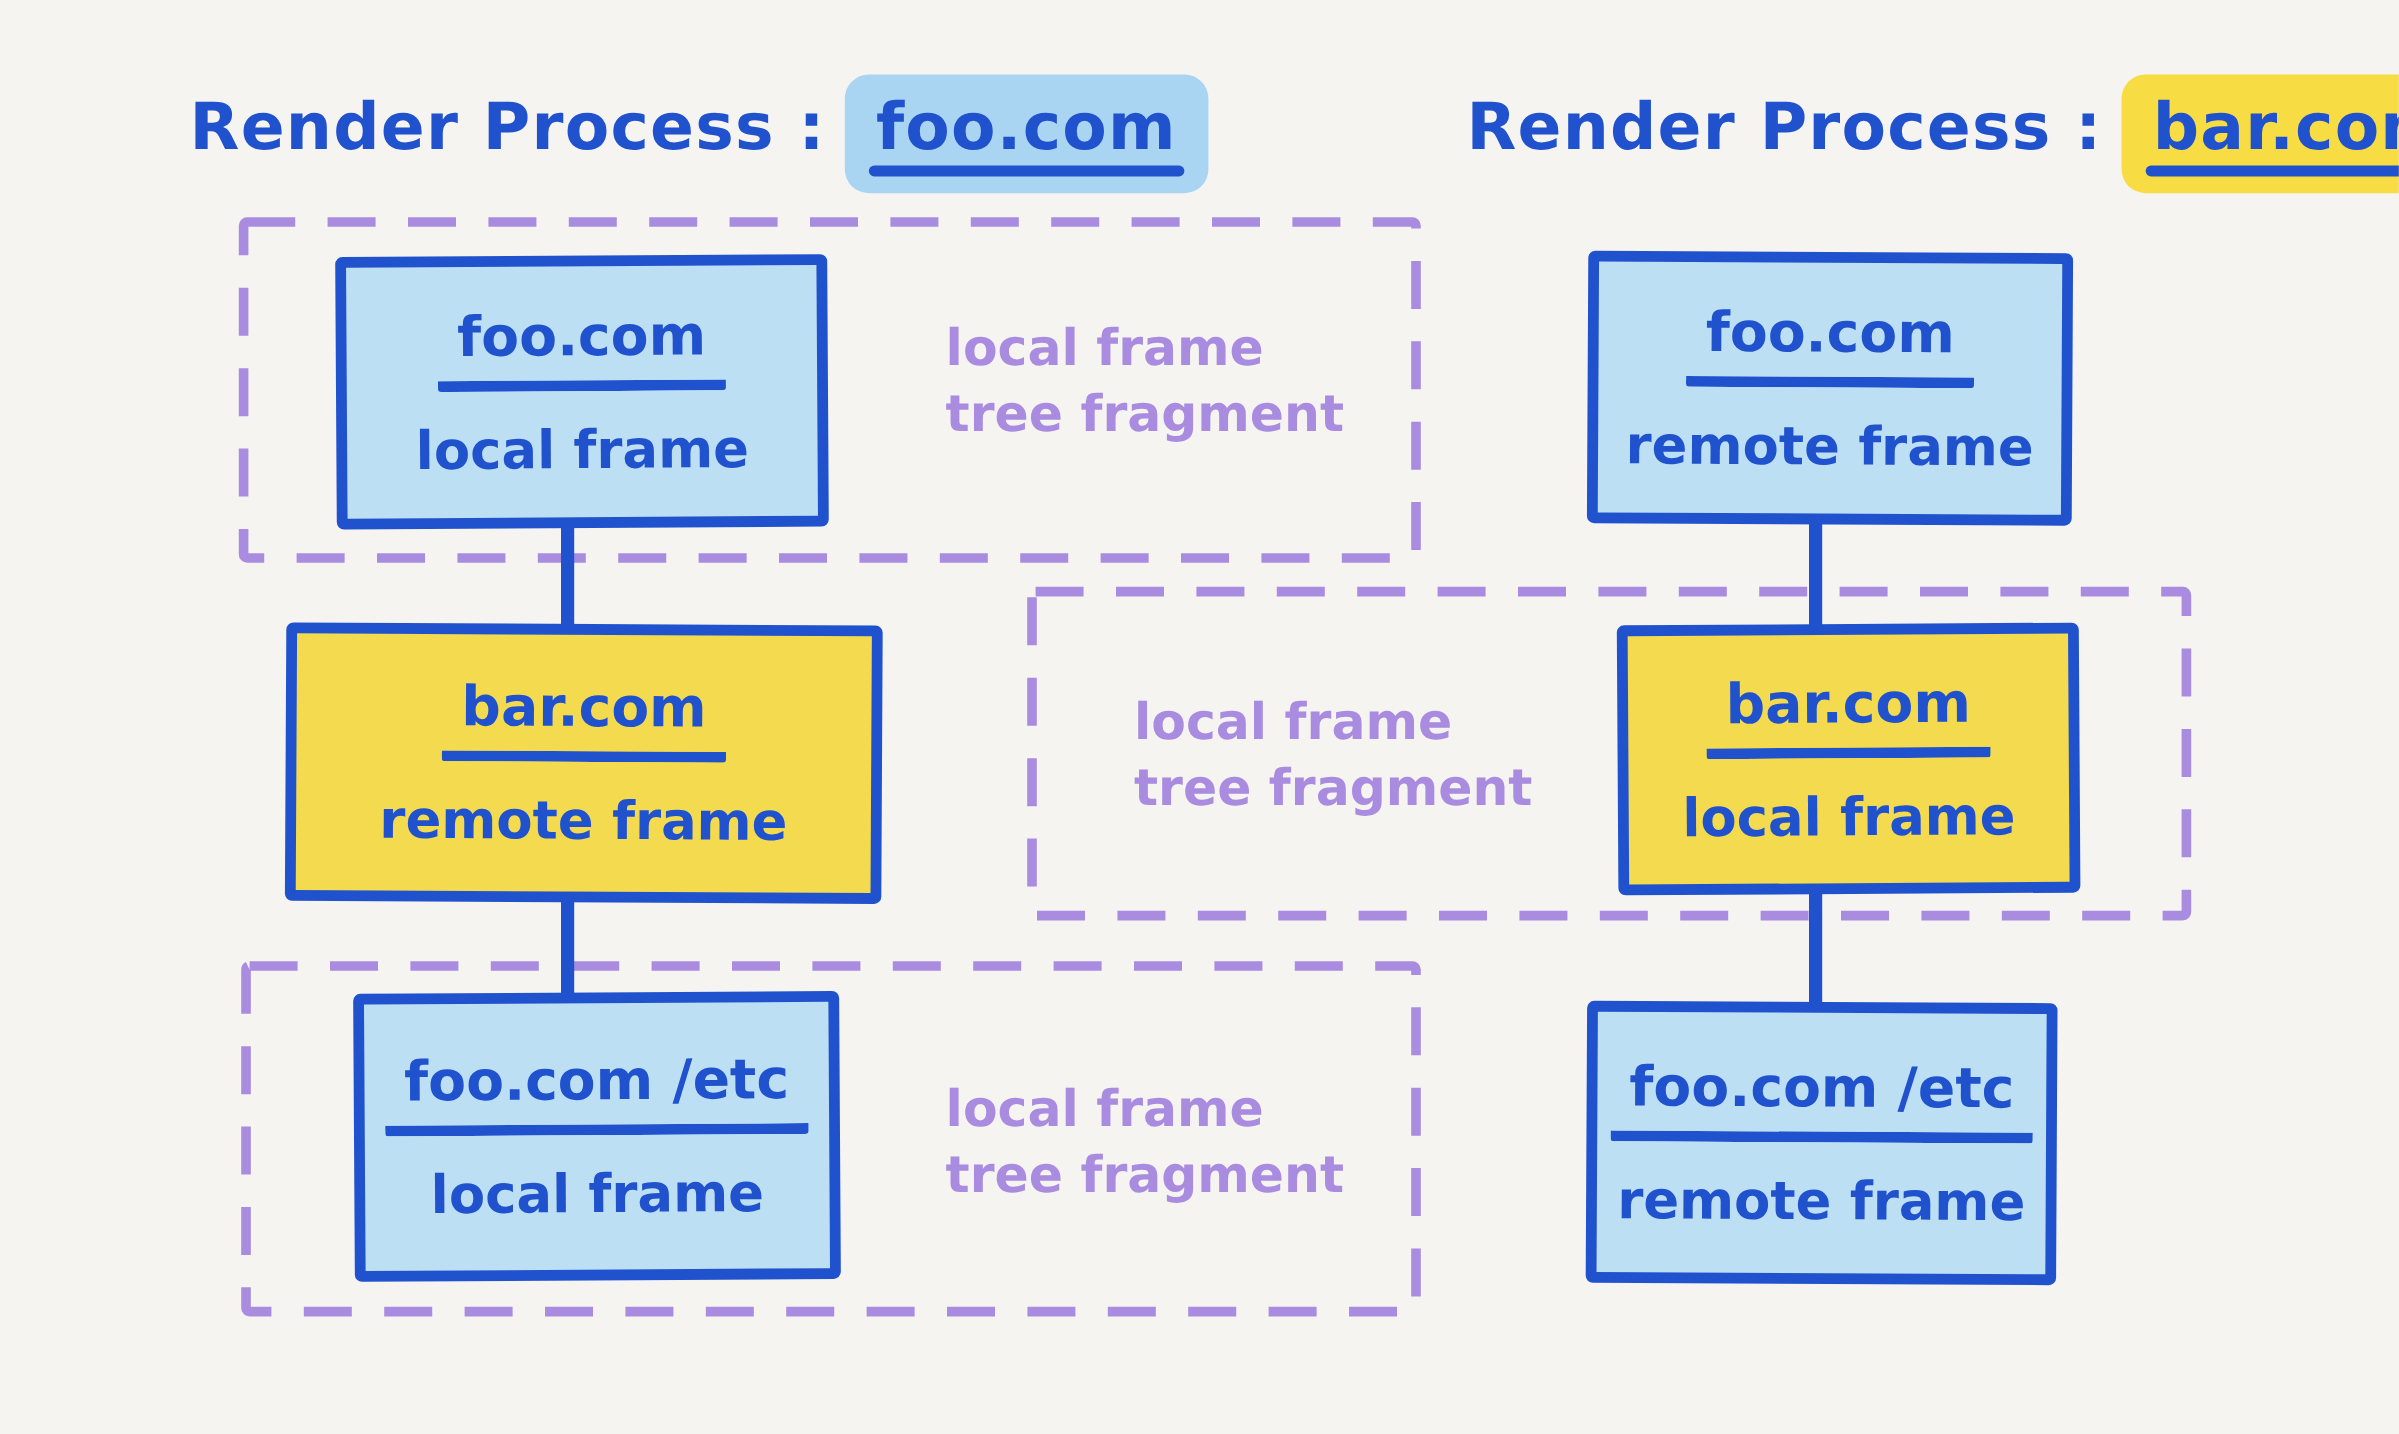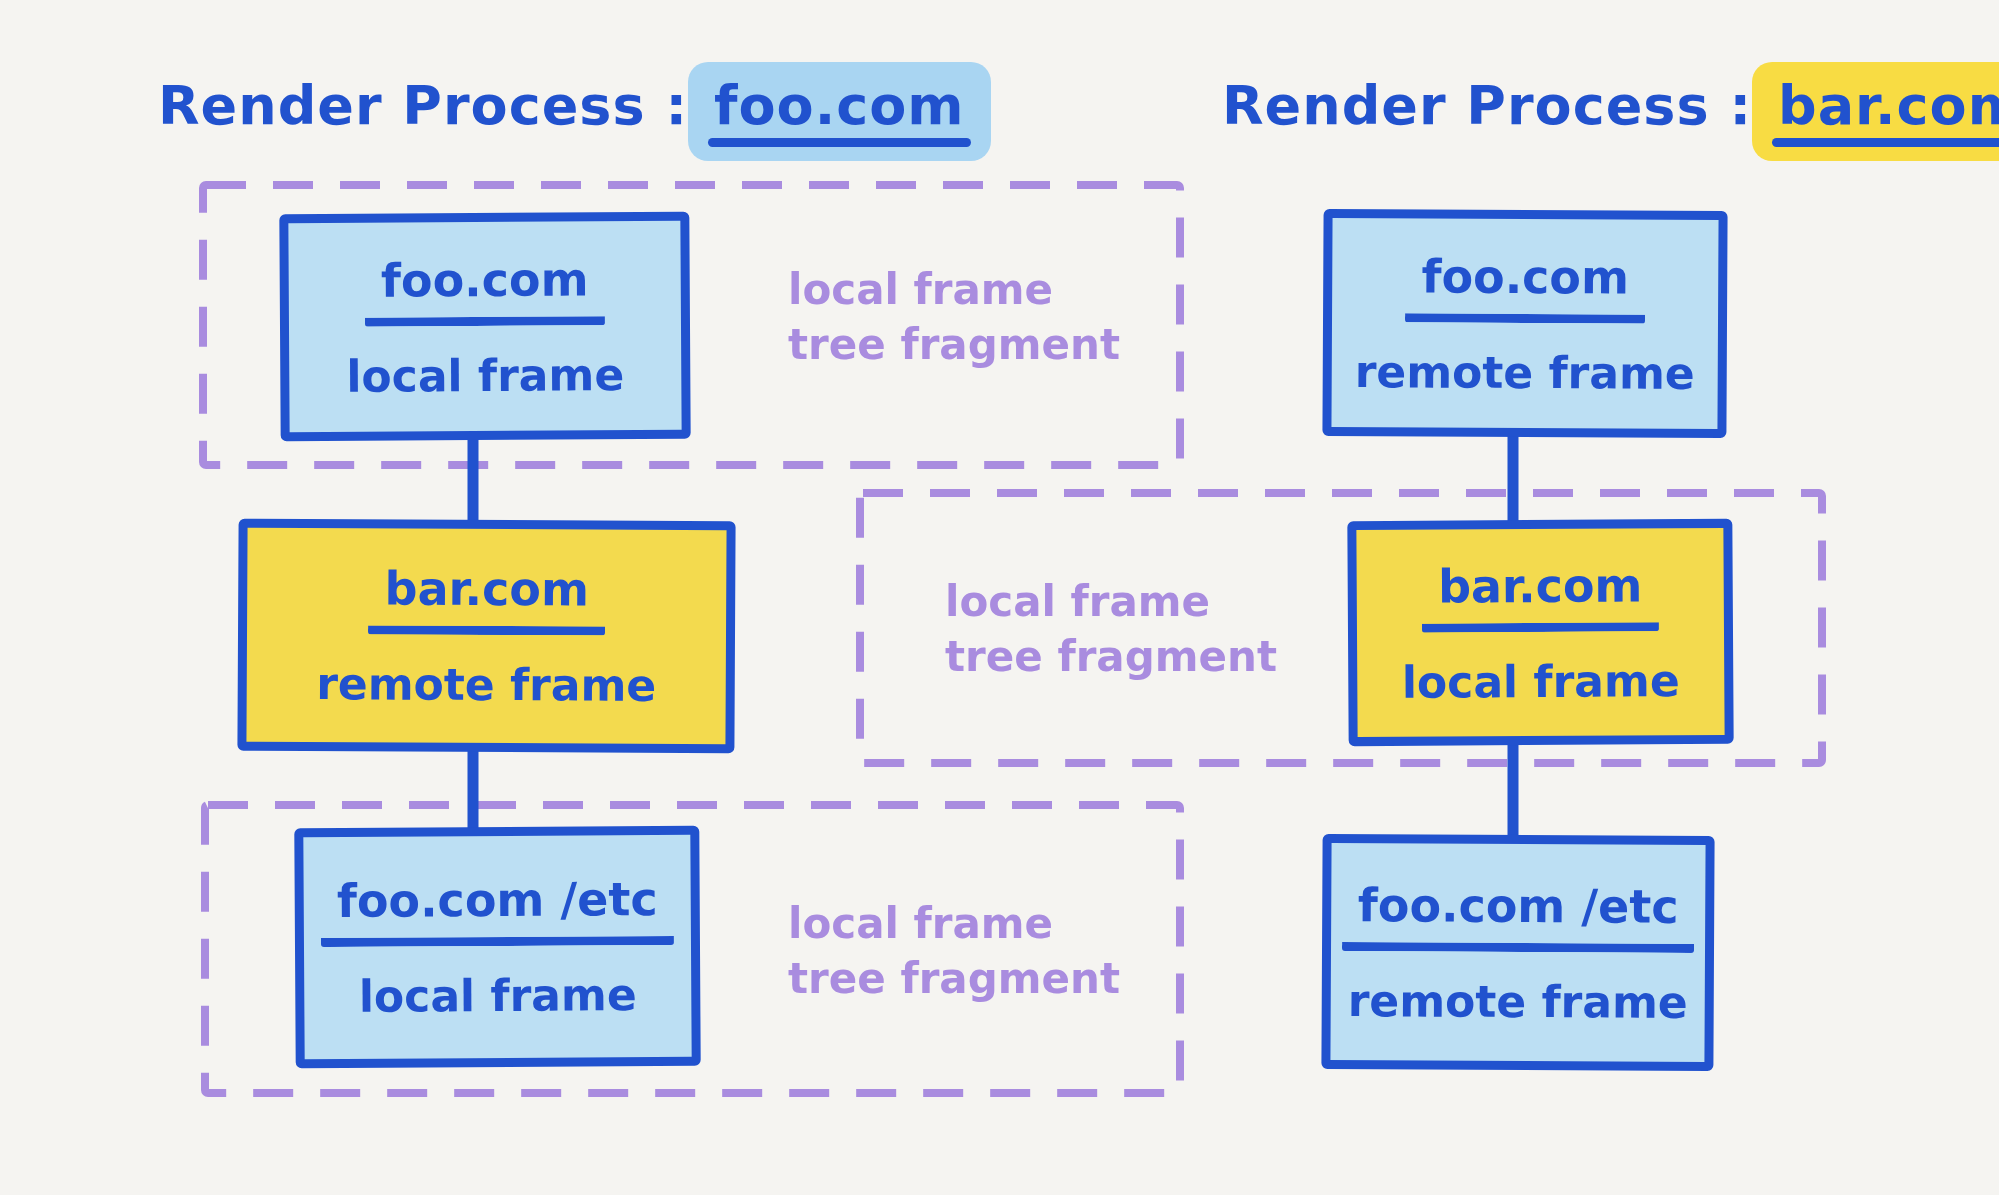--- a/index.html
+++ b/index.html
@@ -27,21 +27,21 @@
   .lines-layer{
     position:absolute;
     left:0;top:0;
     width:1999px;height:1195px;
   }
   
   .title{
     position:absolute;
     display:flex;
     align-items:flex-start;
-    gap:0;
+    gap:16px;
     font-size:54px;
     font-weight:bold;
     color:var(--ink);
     letter-spacing:1px;
     white-space:nowrap;
   }
   .title .prefix{padding-top:12px;}
   .hl{
     position:relative;
     display:inline-block;

